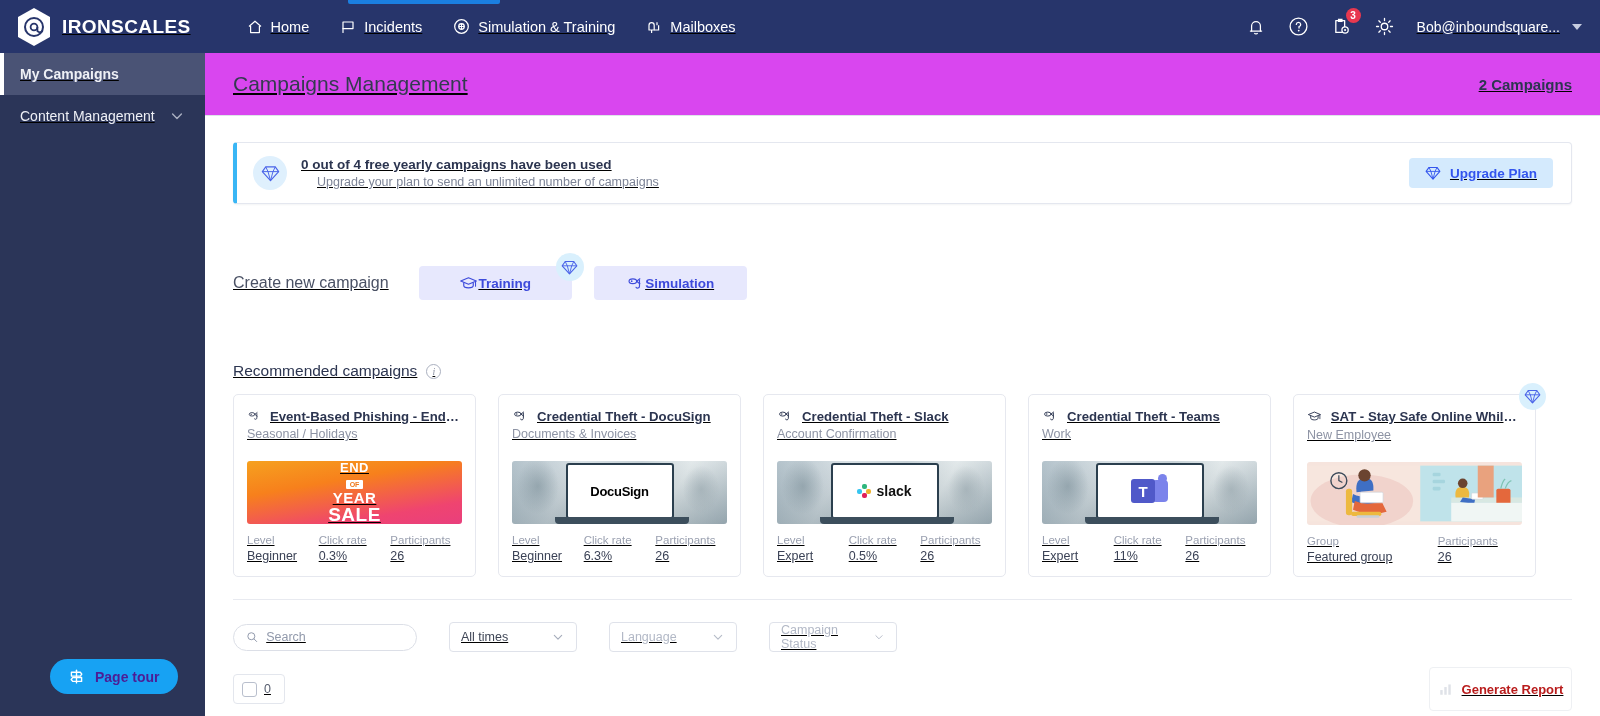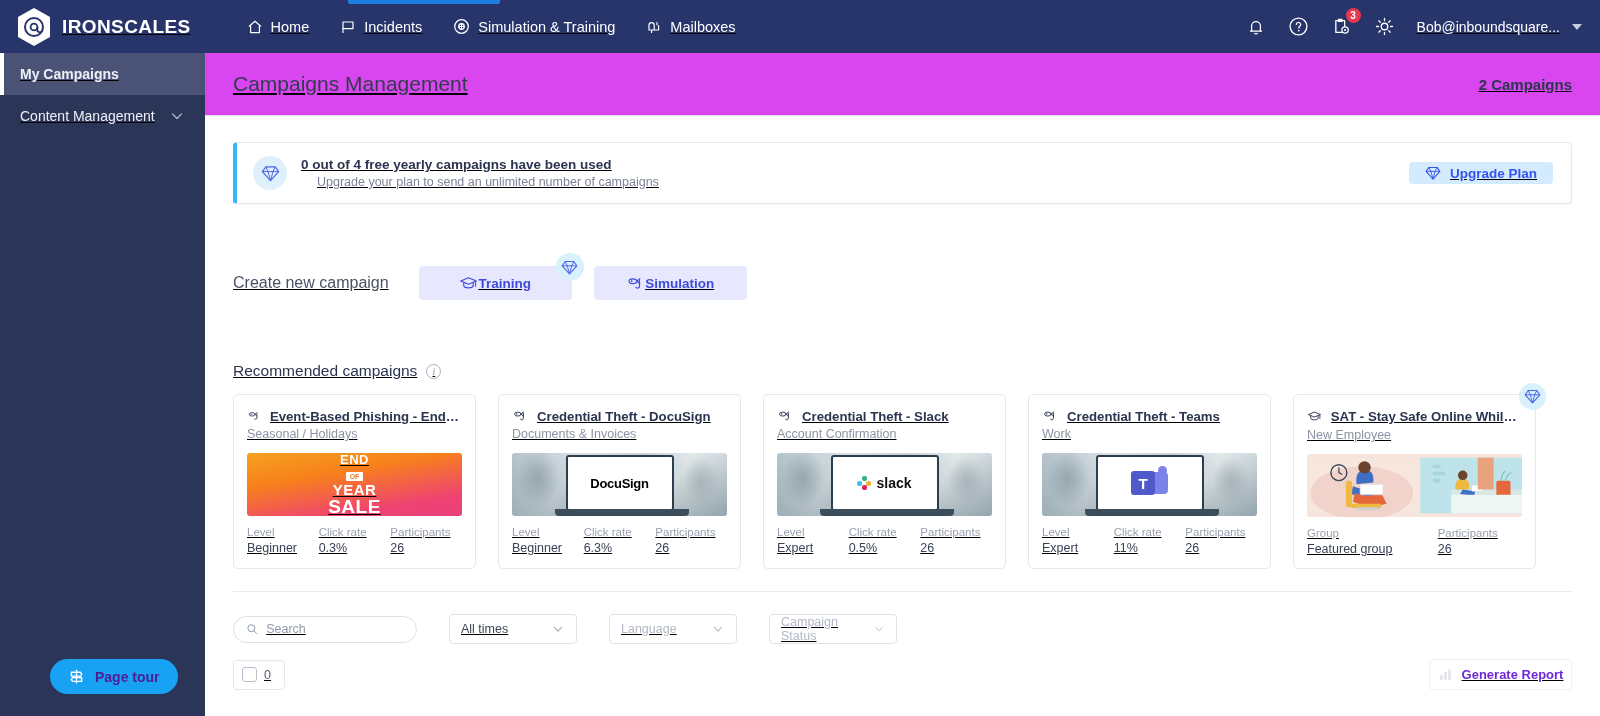--- a/index.html
+++ b/index.html
@@ -77,21 +77,21 @@
     padding: 0 18px 0 16px; box-shadow: 0 1px 2px rgba(20,30,60,.05);
   }
   .banner-icon {
     width: 34px; height: 34px; border-radius: 50%; background: #dff0fd;
     display: flex; align-items: center; justify-content: center; flex: 0 0 34px; margin-right: 14px;
   }
   .banner-title { font-size: 13.5px; font-weight: bold; color: #2c3550; }
   .banner-sub { font-size: 12.5px; color: #7d8497; margin-top: 3px; margin-left: 16px; }
   .upgrade-btn {
     margin-left: auto; background: #d4eafd; color: #3355ee; border: none; border-radius: 4px;
-    height: 22px; padding: 0 16px; display: flex; align-items: center; gap: 9px;
+    height: 30px; padding: 0 16px; display: flex; align-items: center; gap: 9px;
     font-size: 13.5px; font-weight: bold; cursor: pointer; font-family: inherit;
   }
 
   
   .create-row { display: flex; align-items: center; margin-top: 62px; }
   .create-label { font-size: 16px; color: #4a5164; margin-right: 30px; }
   .create-btn {
     position: relative; width: 153px; height: 34px; background: #e7e8fd; color: #3e4bdb;
     border: none; border-radius: 4px; display: flex; align-items: center; justify-content: center;
     font-size: 13.5px; font-weight: bold; cursor: pointer; font-family: inherit; margin-right: 22px;
@@ -113,21 +113,21 @@
   .card {
     width: 243px; flex: 0 0 243px; border: 1px solid #e6e8ef; border-radius: 5px;
     background: #fff; padding: 13px 13px 12px 13px; position: relative; cursor: pointer;
   }
   .card-title-row { display: flex; align-items: center; gap: 9px; }
   .card-title {
     font-size: 13.2px; font-weight: bold; color: #2c3550;
     white-space: nowrap; overflow: hidden; text-overflow: ellipsis;
   }
   .card-sub { font-size: 12.5px; color: #8d93a4; margin-top: 3px; }
-  .thumb { height: 63px; margin-top: 12px; border-radius: 3px; overflow: hidden; position: relative; }
+  .thumb { height: 63px; margin-top: 20px; border-radius: 3px; overflow: hidden; position: relative; }
   .card-stats { display: flex; margin-top: 10px; }
   .stat { flex: 1 1 0; min-width: 0; }
   .stat.wide { flex: 1.55 1 0; }
   .stat-label { font-size: 11.5px; color: #9aa0b0; }
   .stat-value { font-size: 12.5px; color: #3b4256; margin-top: 3px; }
   .card-gem {
     position: absolute; top: -12px; right: -11px; width: 27px; height: 27px;
     border-radius: 50%; background: #d9f0fd; display: flex; align-items: center; justify-content: center;
   }
 
@@ -154,22 +154,22 @@
   .sel-status { width: 128px; }
 
   .bottom-row { display: flex; align-items: center; margin-top: 15px; }
   .checkbox-pill {
     width: 52px; height: 30px; border: 1px solid #e3e6ed; border-radius: 4px;
     display: flex; align-items: center; gap: 7px; padding: 0 8px;
   }
   .cbox { width: 15px; height: 15px; border: 1.4px solid #b9bfcd; border-radius: 3px; background: #fff; }
   .cbox-count { font-size: 12.5px; color: #565d6e; }
   .gen-report {
-    margin-left: auto; width: 143px; height: 31px; border: 1px solid #eef0f3; border-radius: 4px;
-    background: #fff; color: #6d28d9; display: flex; align-items: center; justify-content: center;
+    margin-left: auto; width: 143px; height: 44px; border: 1px solid #eef0f3; border-radius: 4px;
+    background: #fff; color: #b91c1c; display: flex; align-items: center; justify-content: center;
     gap: 9px; font-size: 13px; font-weight: bold; font-family: inherit; cursor: default;
   }
 
   
   .thumb-eoy {
     width: 100%; height: 100%;
     background: linear-gradient(170deg, #f6a11f 0%, #f7801c 35%, #ef4470 78%, #e93f7d 100%);
     display: flex; align-items: center; justify-content: center;
   }
   .eoy-stack { text-align: center; color: #fff; font-weight: bold; line-height: 1; }

